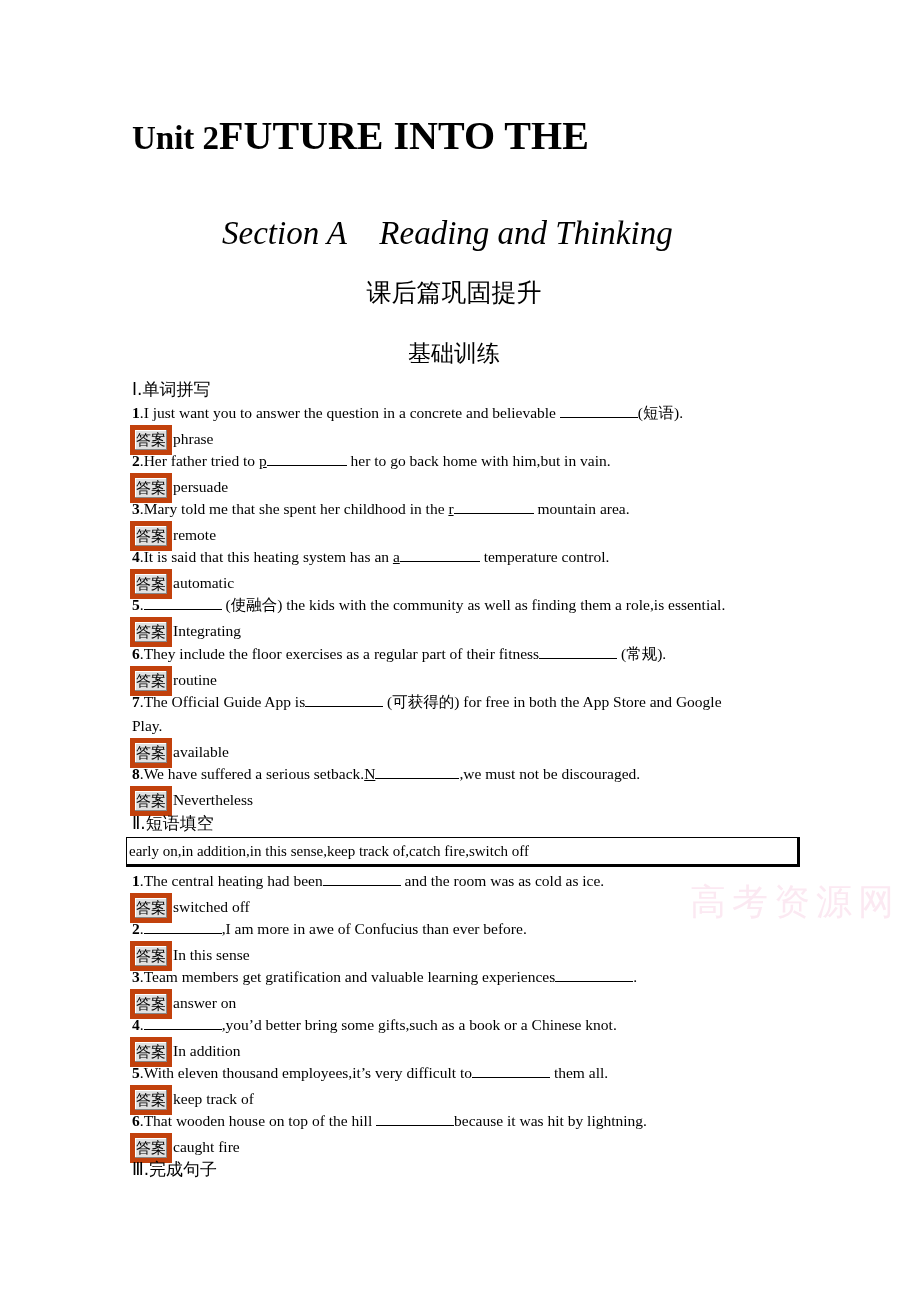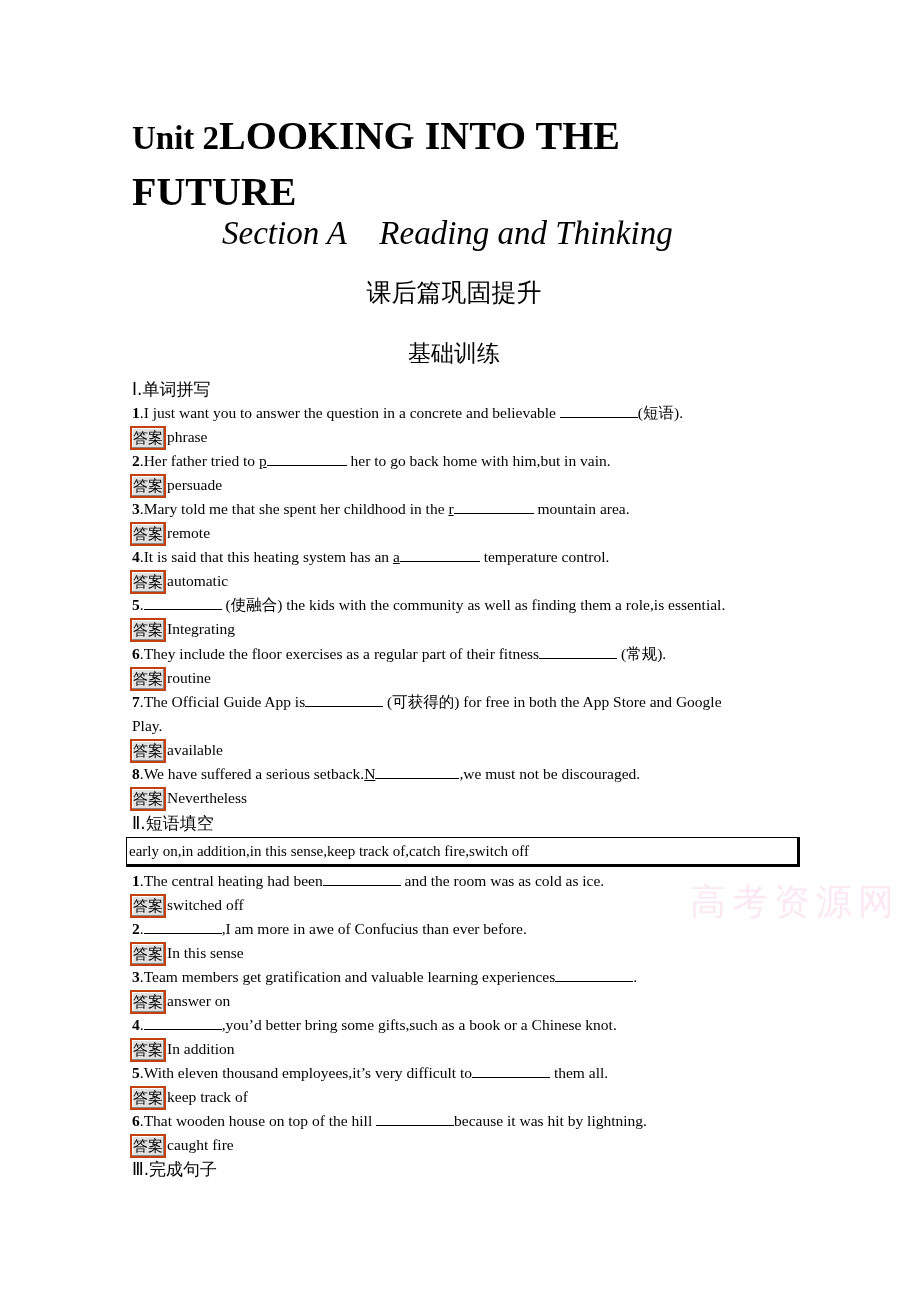--- a/index.html
+++ b/index.html
@@ -32,39 +32,38 @@
       position: absolute; left: 132px; font-size: 15.5px; line-height: 24px;
       white-space: nowrap;
     }
     .line b { font-weight: bold; }
     .blank { display: inline-block; border-bottom: 1px solid #000; width: 78px; height: 14px; vertical-align: baseline; }
     .blank-lead { text-decoration: underline; }
     .answer { position: absolute; left: 130px; font-size: 15.5px; line-height: 24px; white-space: nowrap; }
     .ans-badge {
       display: inline-block; font-family: "DejaVu Sans", sans-serif; font-size: 15px;
       line-height: 18px; padding: 1px 1px; background: #e0e0e0;
-      border: 2px solid #c2410c; box-shadow: inset -1px -1px 0 #888, inset 1px 1px 0 #fff;
+      border: 5px solid #c2410c; box-shadow: inset -1px -1px 0 #888, inset 1px 1px 0 #fff;
       vertical-align: middle; margin-right: 1px;
     }
     .phrase-box {
       position: absolute; left: 126px; top: 837px; width: 668px; height: 26px;
       border: 1px solid #000; border-right: 3px solid #000; border-bottom: 3px solid #000;
       font-size: 15px; line-height: 26px; padding-left: 2px; box-sizing: content-box;
     }
     .watermark {
       position: absolute; left: 690px; top: 878px; font-family: "DejaVu Sans", sans-serif;
       font-size: 36px; letter-spacing: 6px; color: #fbe4ef; opacity: 0.8;
     }
   </style>
 </head>
 <body>
 
 <div class="title">
-  <span class="unit">Unit 2</span><span class="main">LOOKING INTO THE</span><br>
-  <span class="main">FUTURE</span>
+  <span class="unit">Unit 2</span><span class="main">FUTURE INTO THE</span><br>
 </div>
 <div class="subtitle">Section A    Reading and Thinking</div>
 <div class="cn-heading h-after">课后篇巩固提升</div>
 <div class="cn-heading h-basic">基础训练</div>
 
 <div class="section-label" style="top:377px">Ⅰ.单词拼写</div>
 
 <div class="line" style="top:401px"><b>1</b><span>.I just want you to answer the question in a concrete and believable </span><span class="blank"></span><span>(短语).</span></div>
 <div class="answer" style="top:425px"><span class="ans-badge">答案</span><span>phrase</span></div>
 

